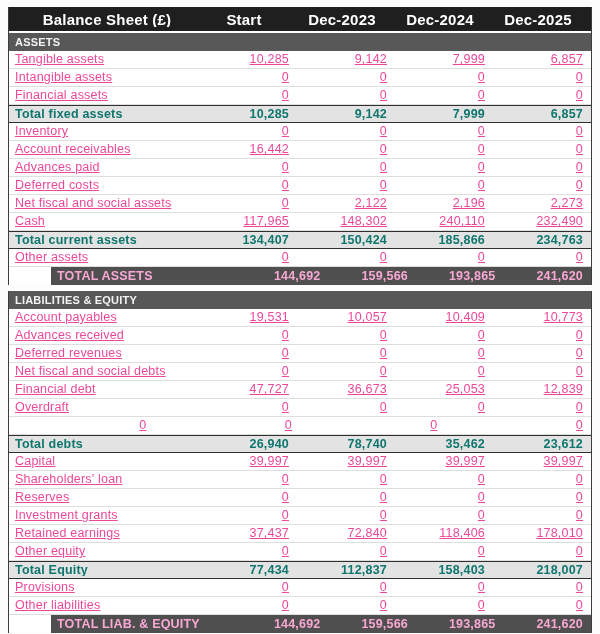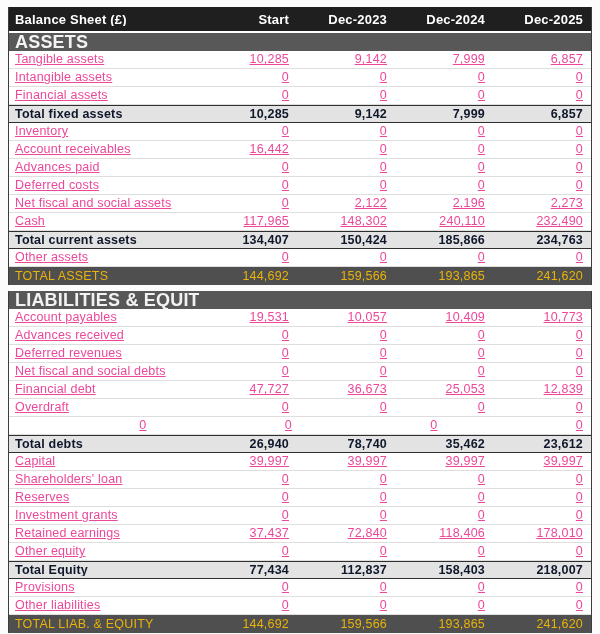--- a/index.html
+++ b/index.html
@@ -35,38 +35,39 @@
     background: #ffffff;
     border-bottom: 1px solid #dedede;
     color: #ec4899;
     text-decoration: underline;
   }
   .row.subtotal {
     background: #e3e3e3;
     border-top: 1px solid #2f2f2f;
     border-bottom: 1px solid #2f2f2f;
     font-weight: bold;
-    color: #0f172a;
+    color: #0f766e;
   }
   .row.grandtotal {
     background: #4f4f4f;
-    color: #eab308;
-    font-weight: normal;
+    color: #f9a8d4;
+    font-weight: bold;
+    margin-left: 42px;
   }
   .row.spacer {
     height: 6px;
     background: #fcfcfc;
     width: calc(100% + 2px);
     margin-left: -1px;
   }
   .cell { font-size: 12.5px; line-height: 1; letter-spacing: 0.2px; white-space: nowrap; }
   .cell.label { flex: 0 0 190px; padding-left: 6px; overflow: hidden; }
   .cell.num { flex: 1; text-align: right; padding-right: 8px; }
-  .row.header .cell { font-size: 13px; }
-  .row.section .cell { font-size: 18px; }
+  .row.header .cell { font-size: 15px; text-align: center; }
+  .row.section .cell { font-size: 11px; }
 </style>
 </head>
 <body>
 
 <div class="bs-table">
   <div class="row header" id="header-row">
     <div class="cell label">Balance Sheet (£)</div>
 
   <div class="cell num">Start</div>
       <div class="cell num">Dec-2023</div>

